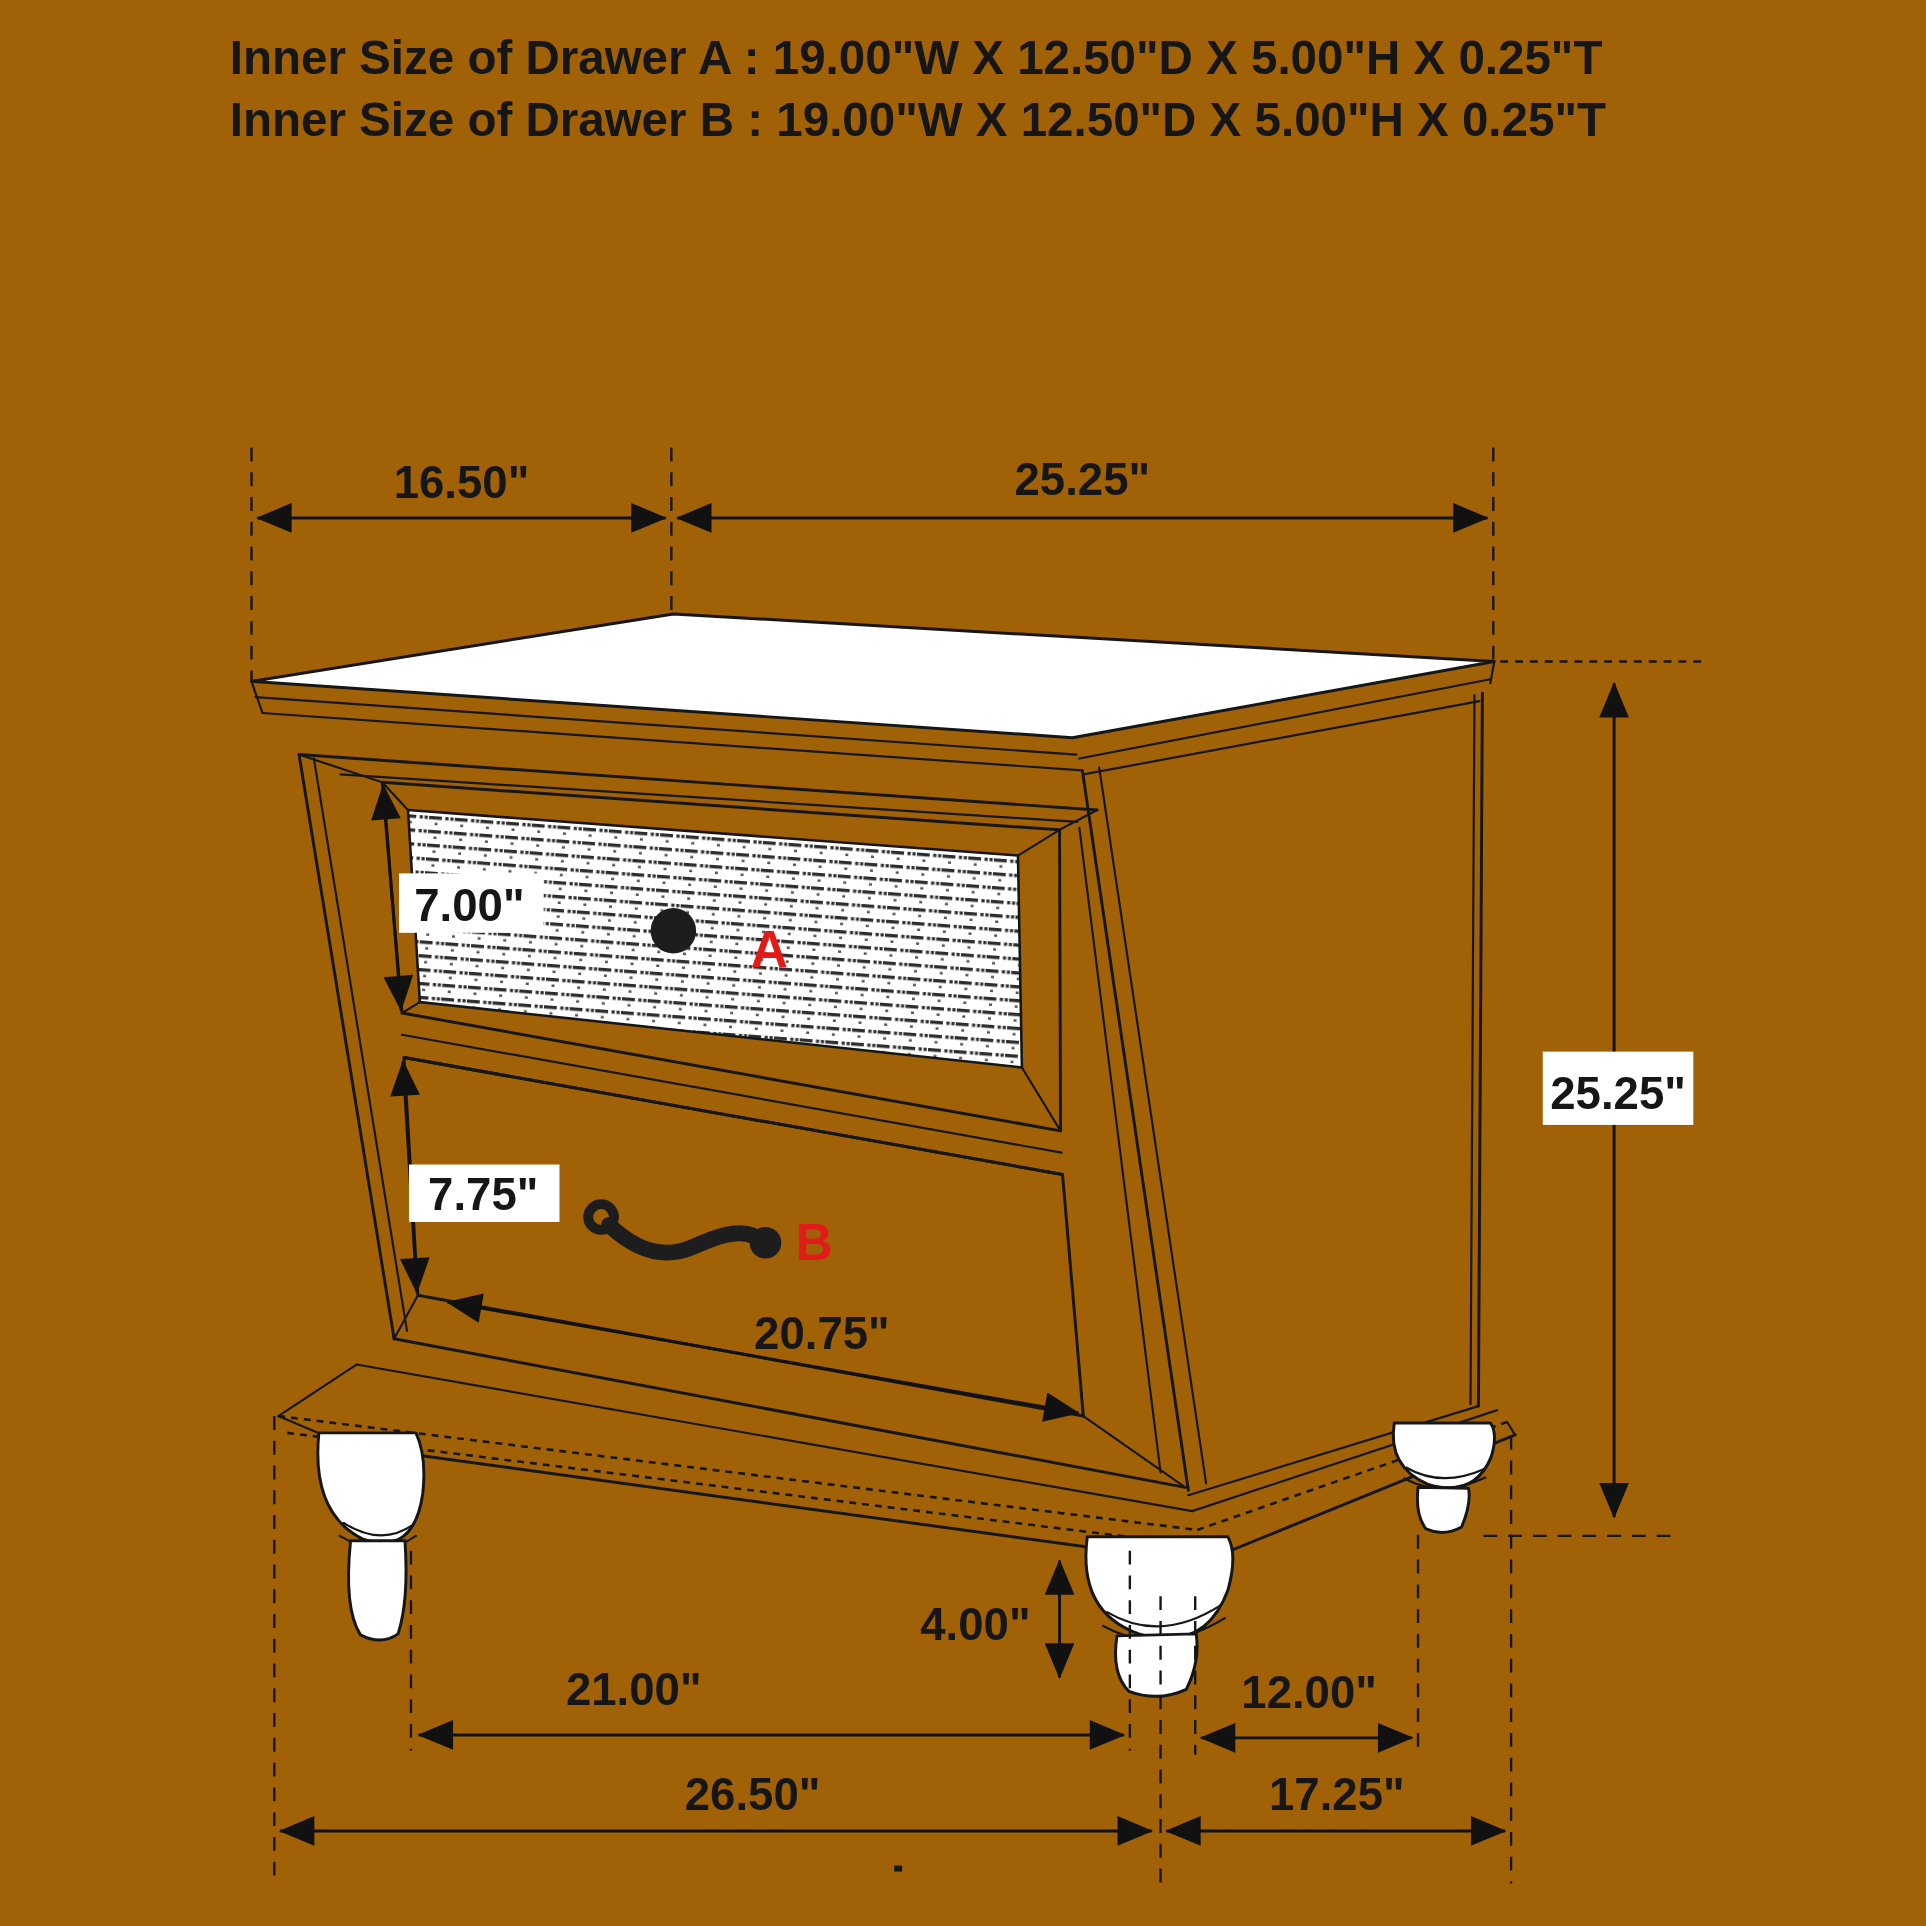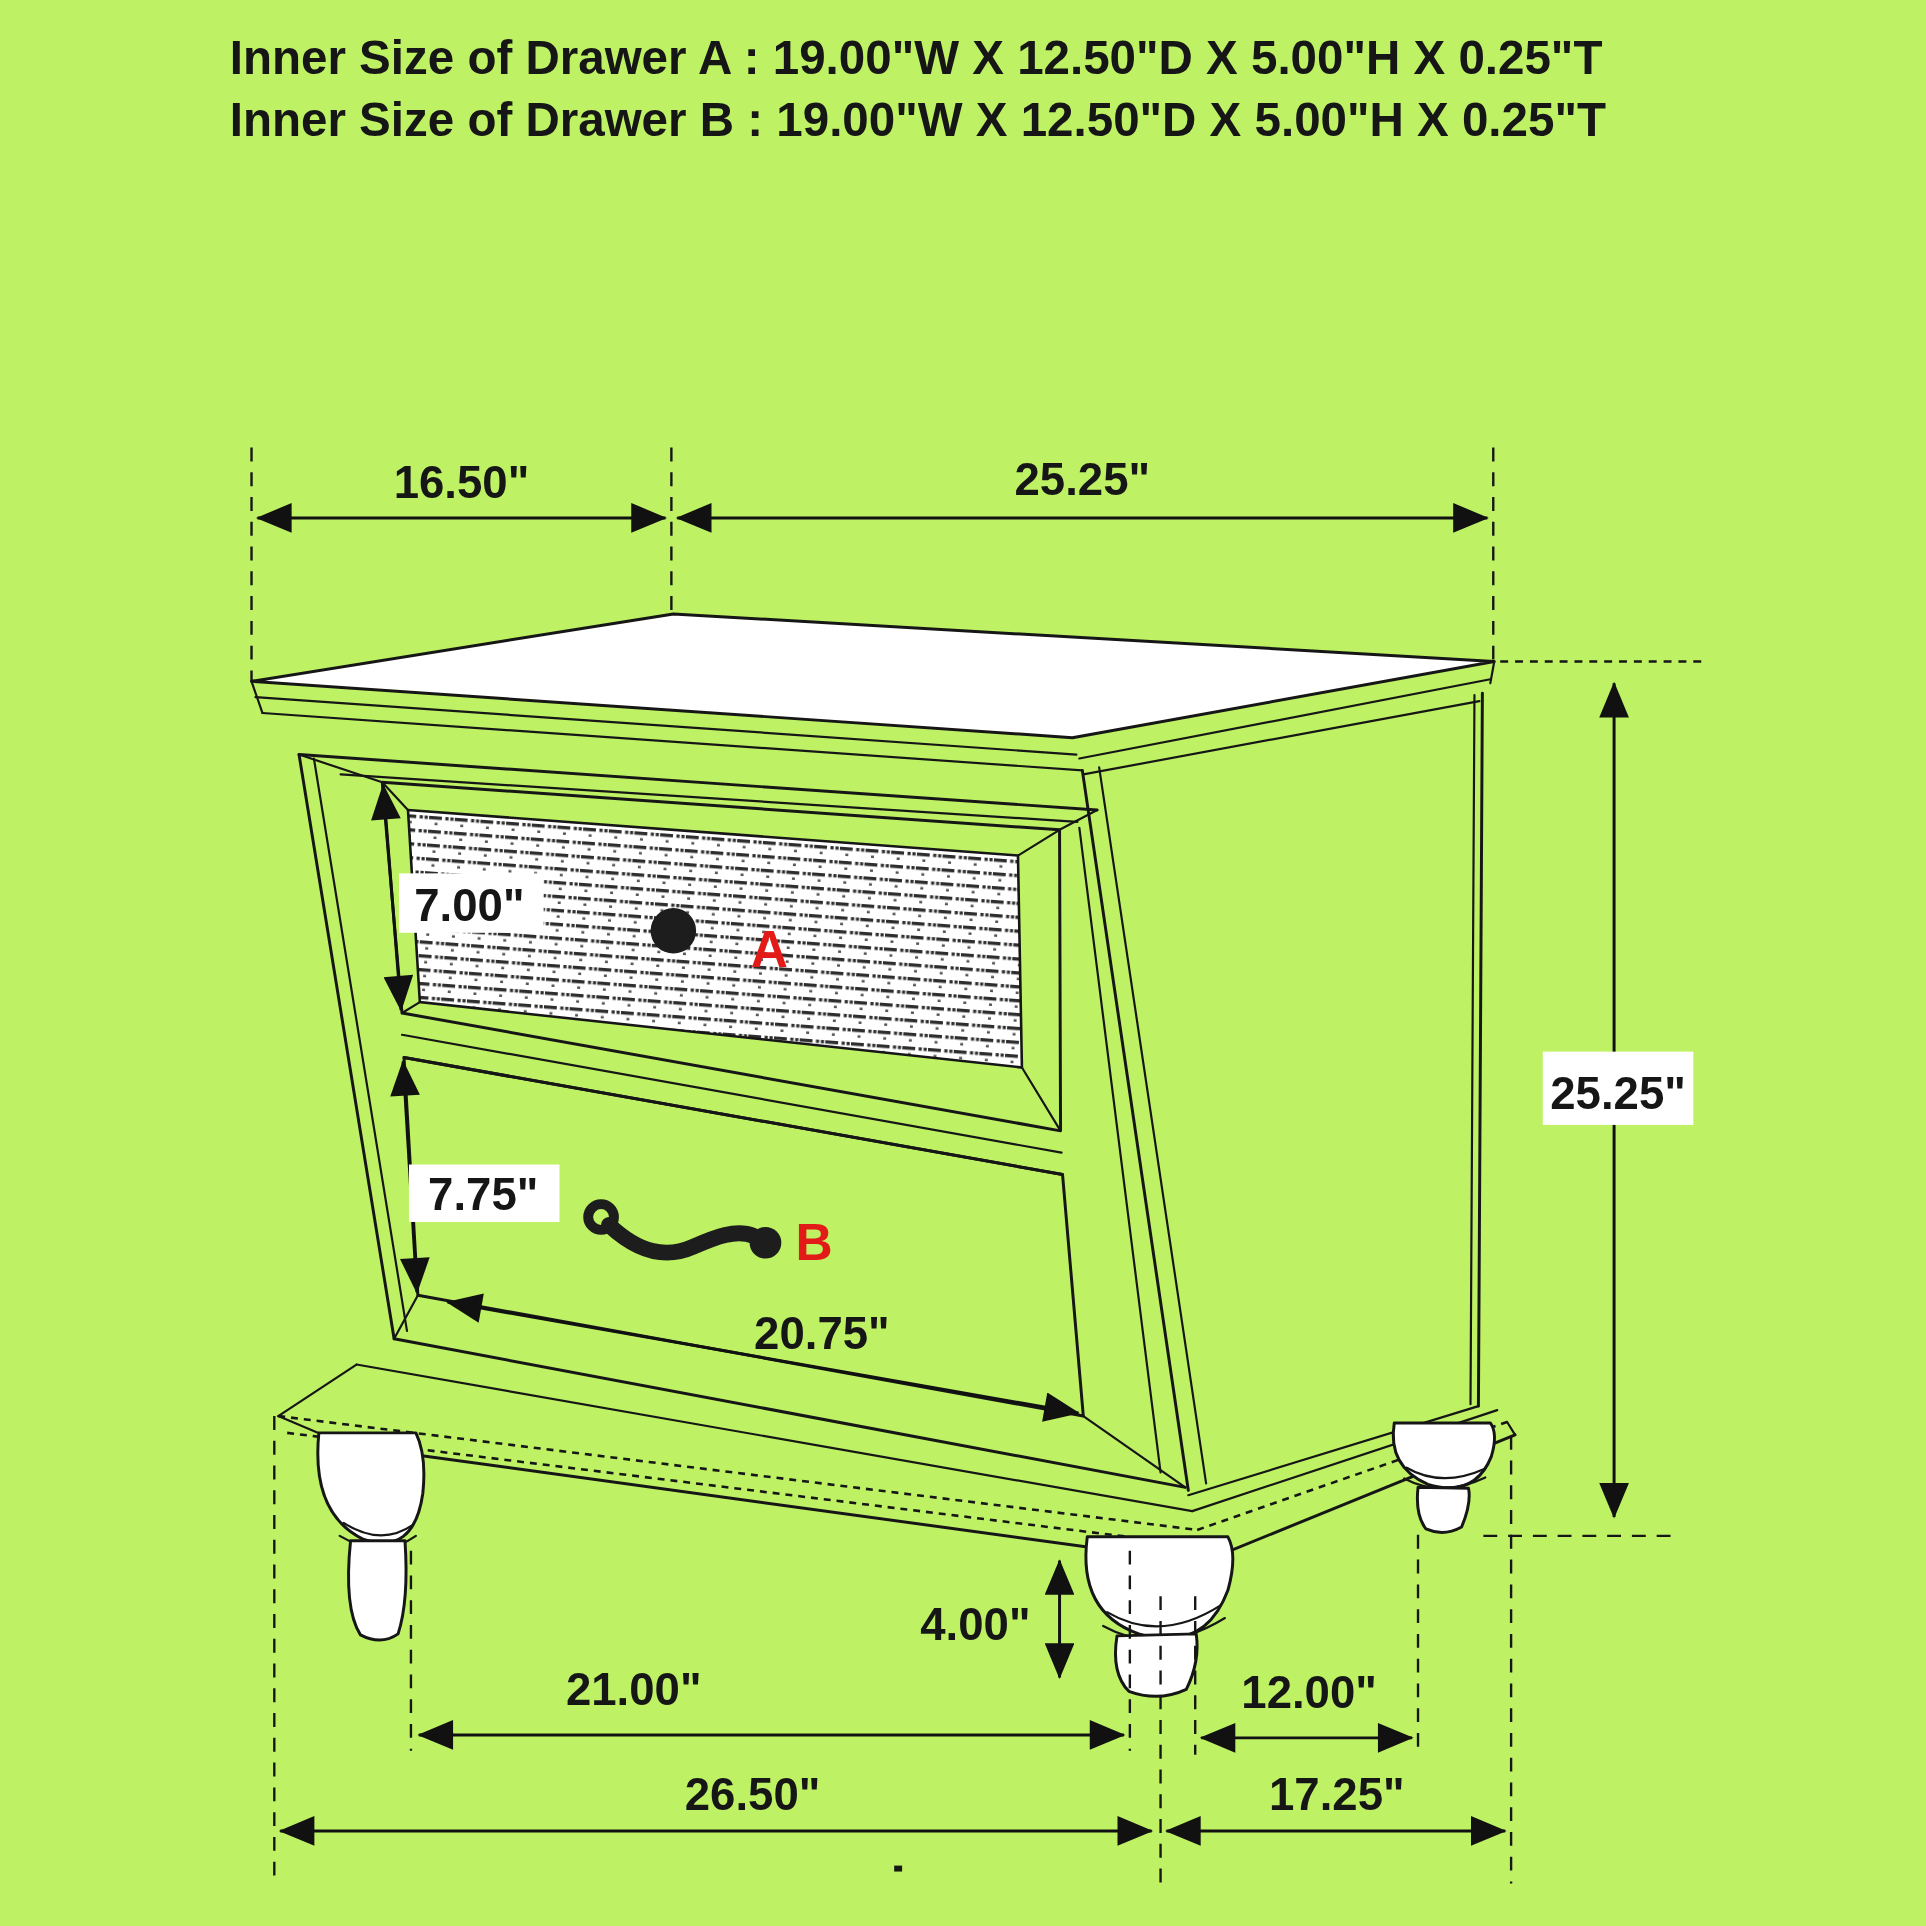--- a/index.html
+++ b/index.html
@@ -1,19 +1,19 @@
 <!DOCTYPE html>
 <html><head>
 <meta charset="utf-8">
 <style>
   html,body{margin:0;padding:0;background:#ffffff;}
   #page{
     position:relative;
     width:1927px;height:1927px;
-    background:#bef264;
+    background:#a16207;
     font-family:"Liberation Sans", sans-serif;
   }
   svg text{
     font-family:"Liberation Sans", sans-serif;
     font-weight:700;
     fill:#161616;
   }
   text.dim{font-size:46px;}
   text.title{font-size:48px;}
   text.redmark{font-size:52px;fill:#e31b18;}

